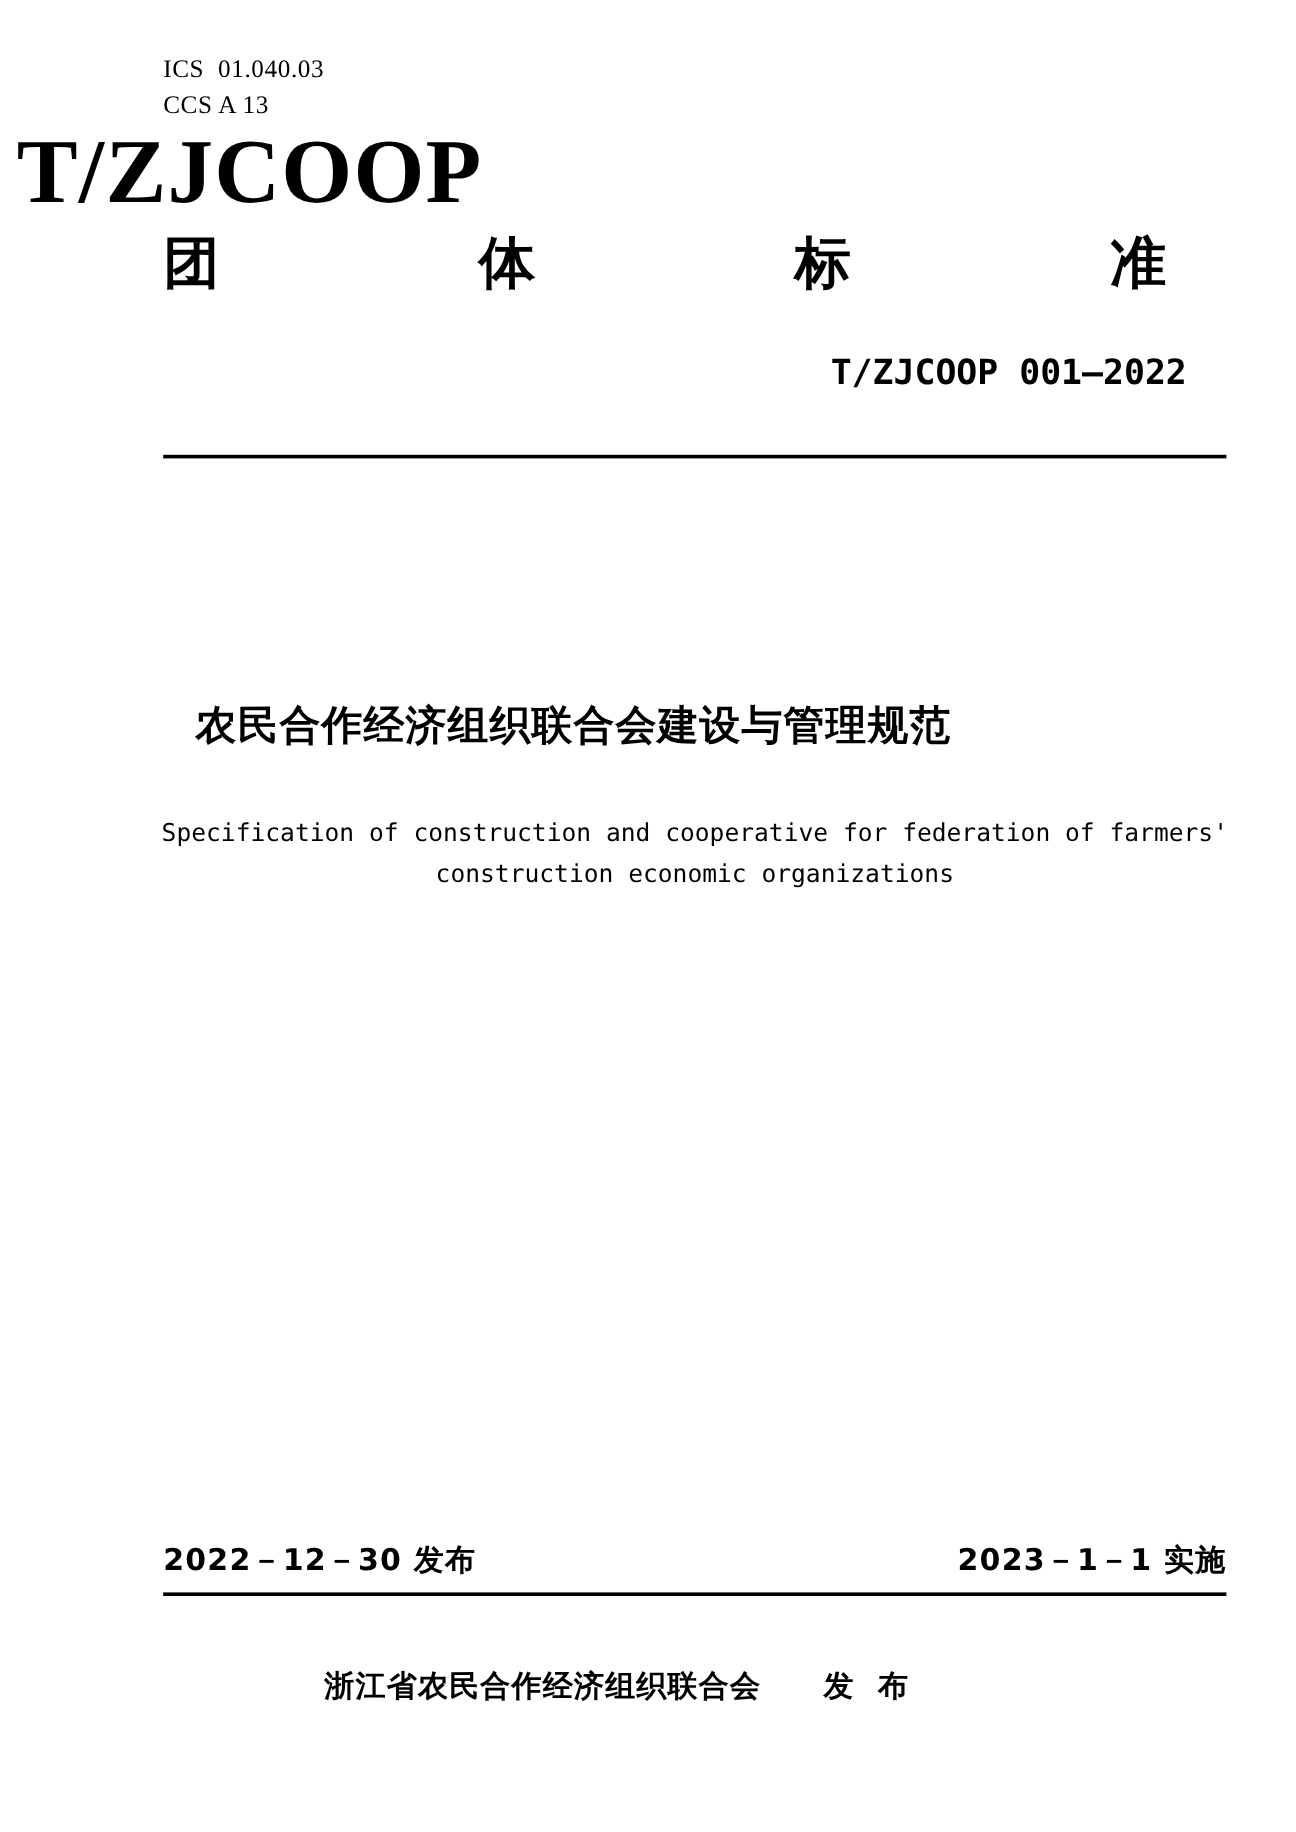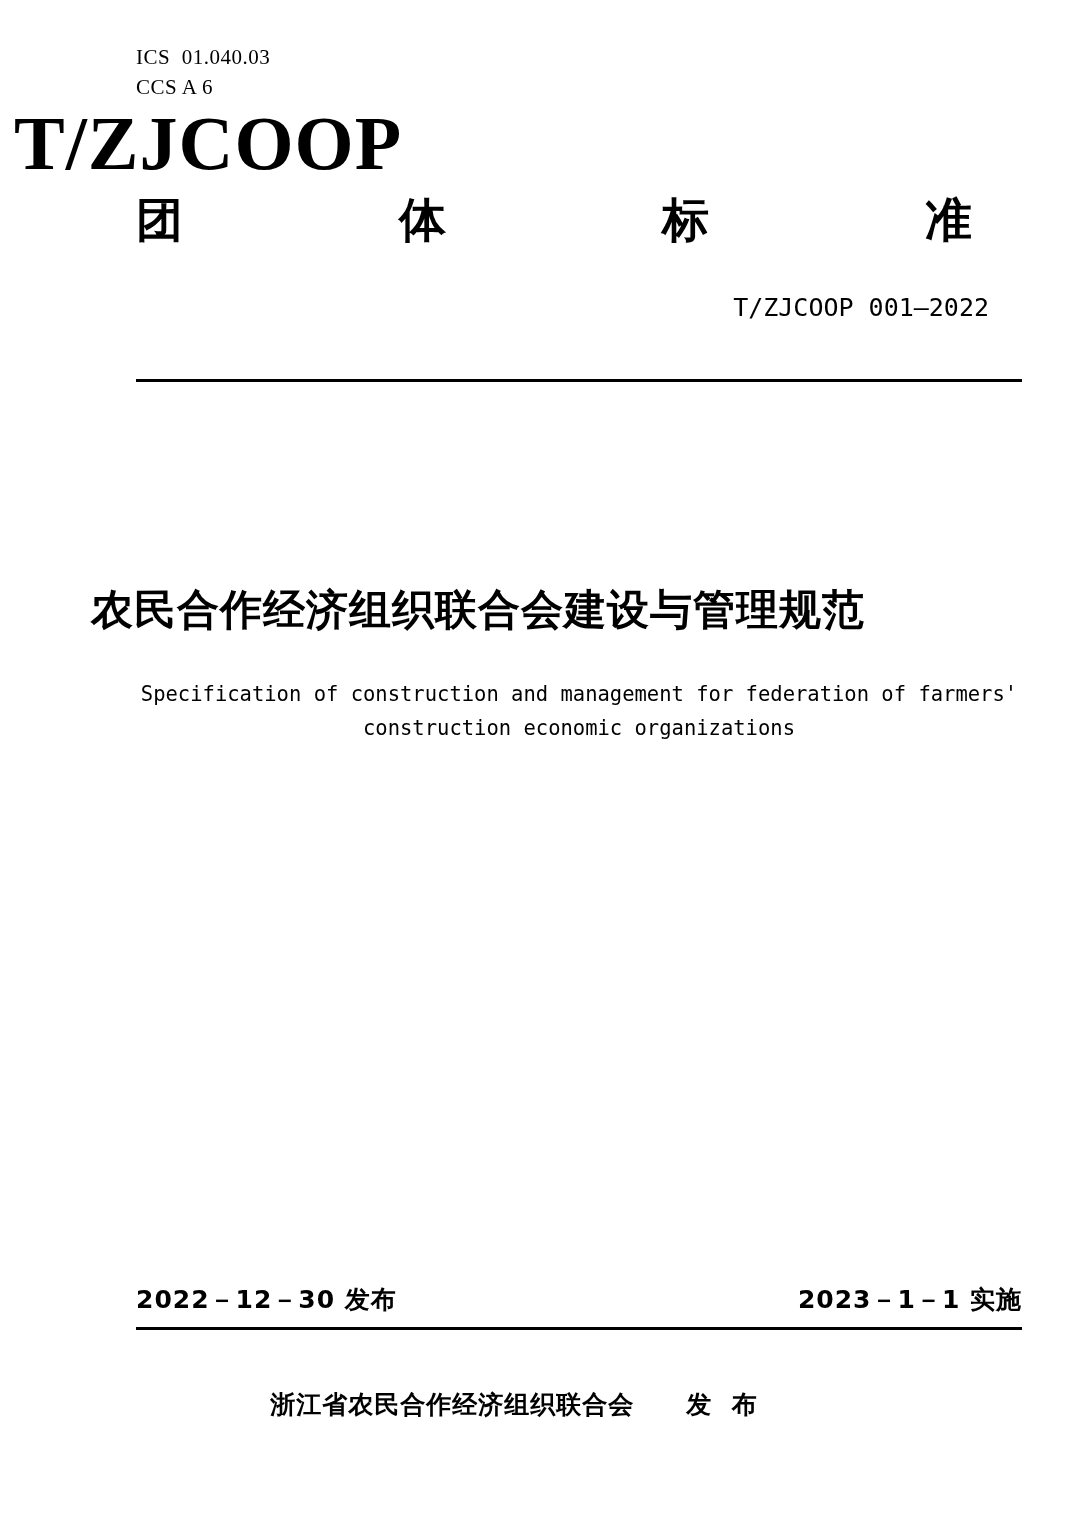--- a/index.html
+++ b/index.html
@@ -69,44 +69,45 @@
     font-weight: bold;
     font-size: 47px;
     line-height: 1;
   }
 
   .std-no {
     position: absolute;
     right: 105px;
     top: 293px;
     font-family: "DejaVu Sans Mono", monospace;
-    font-size: 25px;
+    font-size: 29px;
     letter-spacing: 0px;
     white-space: pre;
+    font-weight: bold;
   }
 
   .rule-top {
     position: absolute;
     left: 122px;
     top: 379px;
     width: 886px;
     height: 3px;
     background: #000;
   }
 
   
   .title-cn {
     position: absolute;
     left: 0;
     top: 585px;
     width: 928px;
     text-align: center;
     font-family: "DejaVu Sans", sans-serif;
     font-weight: bold;
-    font-size: 42px;
+    font-size: 34px;
     letter-spacing: 1px;
     line-height: 1.2;
   }
   .title-en {
     position: absolute;
     left: 120px;
     top: 678px;
     width: 890px;
     text-align: center;
     font-family: "DejaVu Sans Mono", monospace;
@@ -150,42 +151,42 @@
     white-space: pre;
   }
 </style>
 </head>
 <body>
 
 <div class="page">
 
   <div class="codes">
     <div class="code-line">ICS  01.040.03</div>
-    <div class="code-line">CCS A 6</div>
+    <div class="code-line">CCS A 13</div>
   </div>
 
   <div class="brand">
     <span class="brand-word">T</span><span class="brand-word slash">/</span><span class="brand-word">ZJCOOP</span>
   </div>
 
   <div class="cn-band">
     <span>团</span>
     <span>体</span>
     <span>标</span>
     <span>准</span>
   </div>
 
   <div class="std-no">T/ZJCOOP 001—2022</div>
 
   <div class="rule-top"></div>
 
   <div class="title-cn">农民合作经济组织联合会建设与管理规范</div>
 
   <div class="title-en">
-    <div>Specification of construction and management for federation of farmers'</div>
+    <div>Specification of construction and cooperative for federation of farmers'</div>
     <div>construction economic organizations</div>
   </div>
 
   <div class="dates">
     <span>2022－12－30 发布</span>
     <span>2023－1－1 实施</span>
   </div>
 
   <div class="rule-bottom"></div>
 

